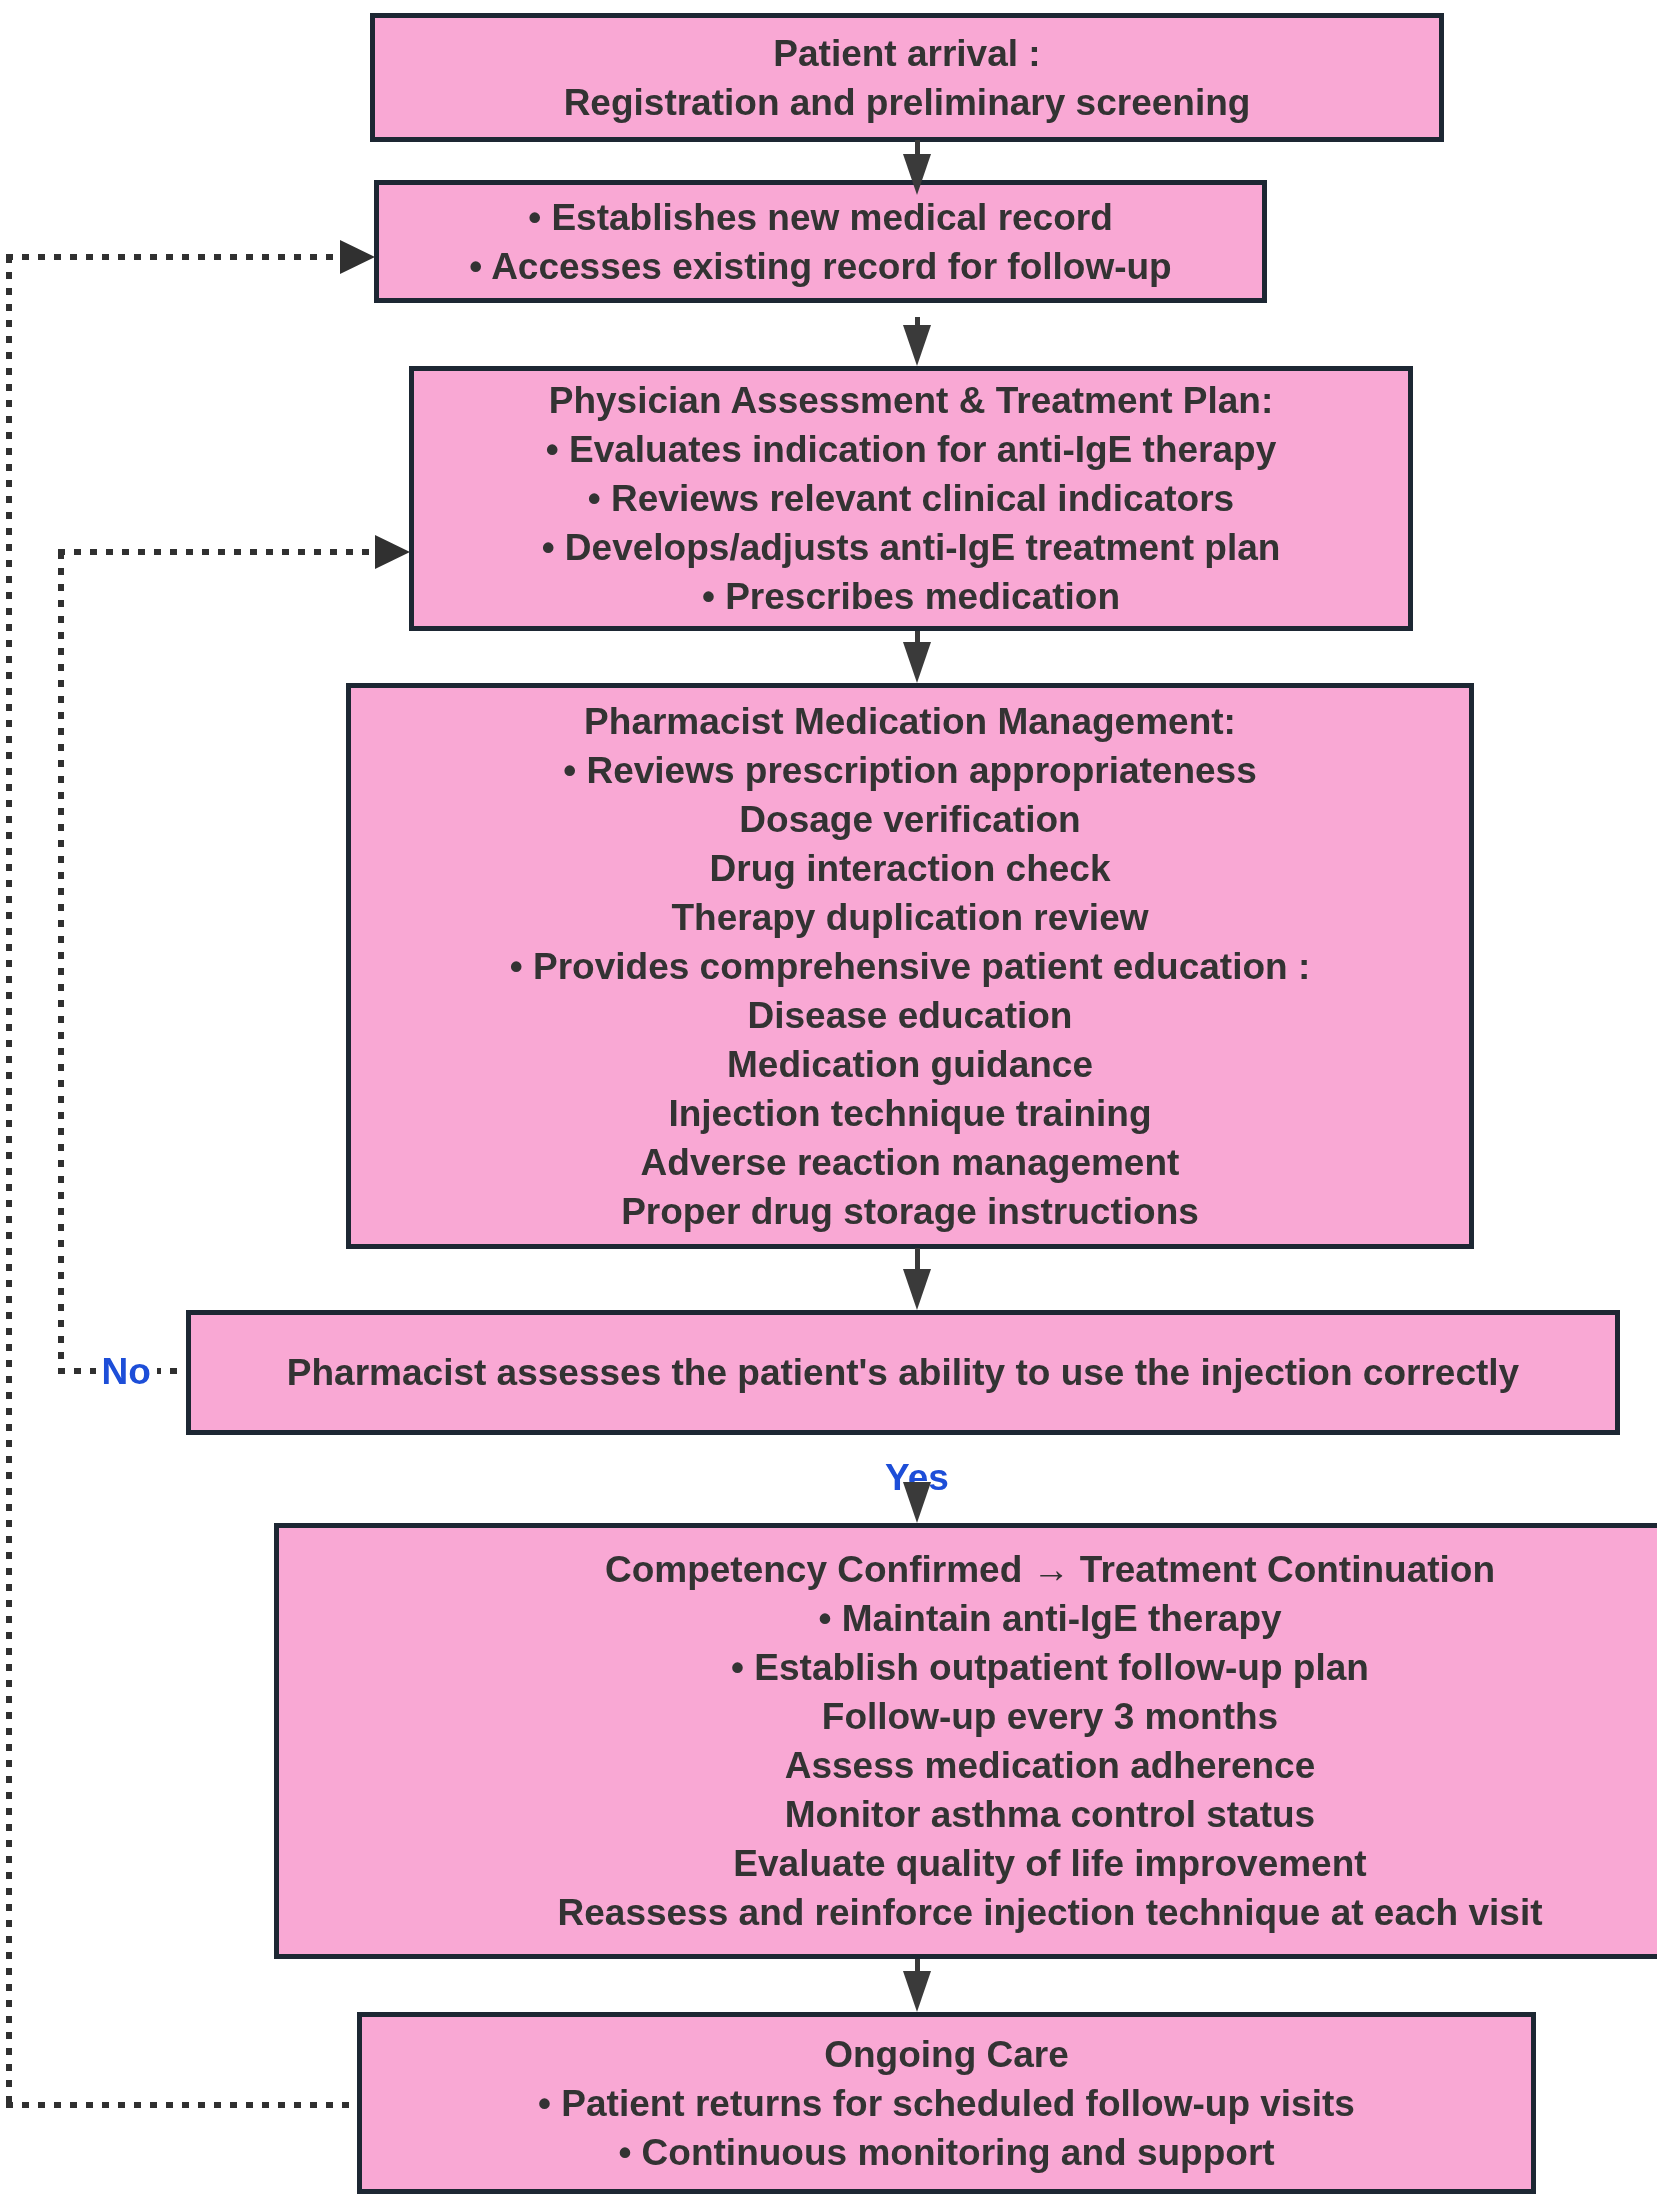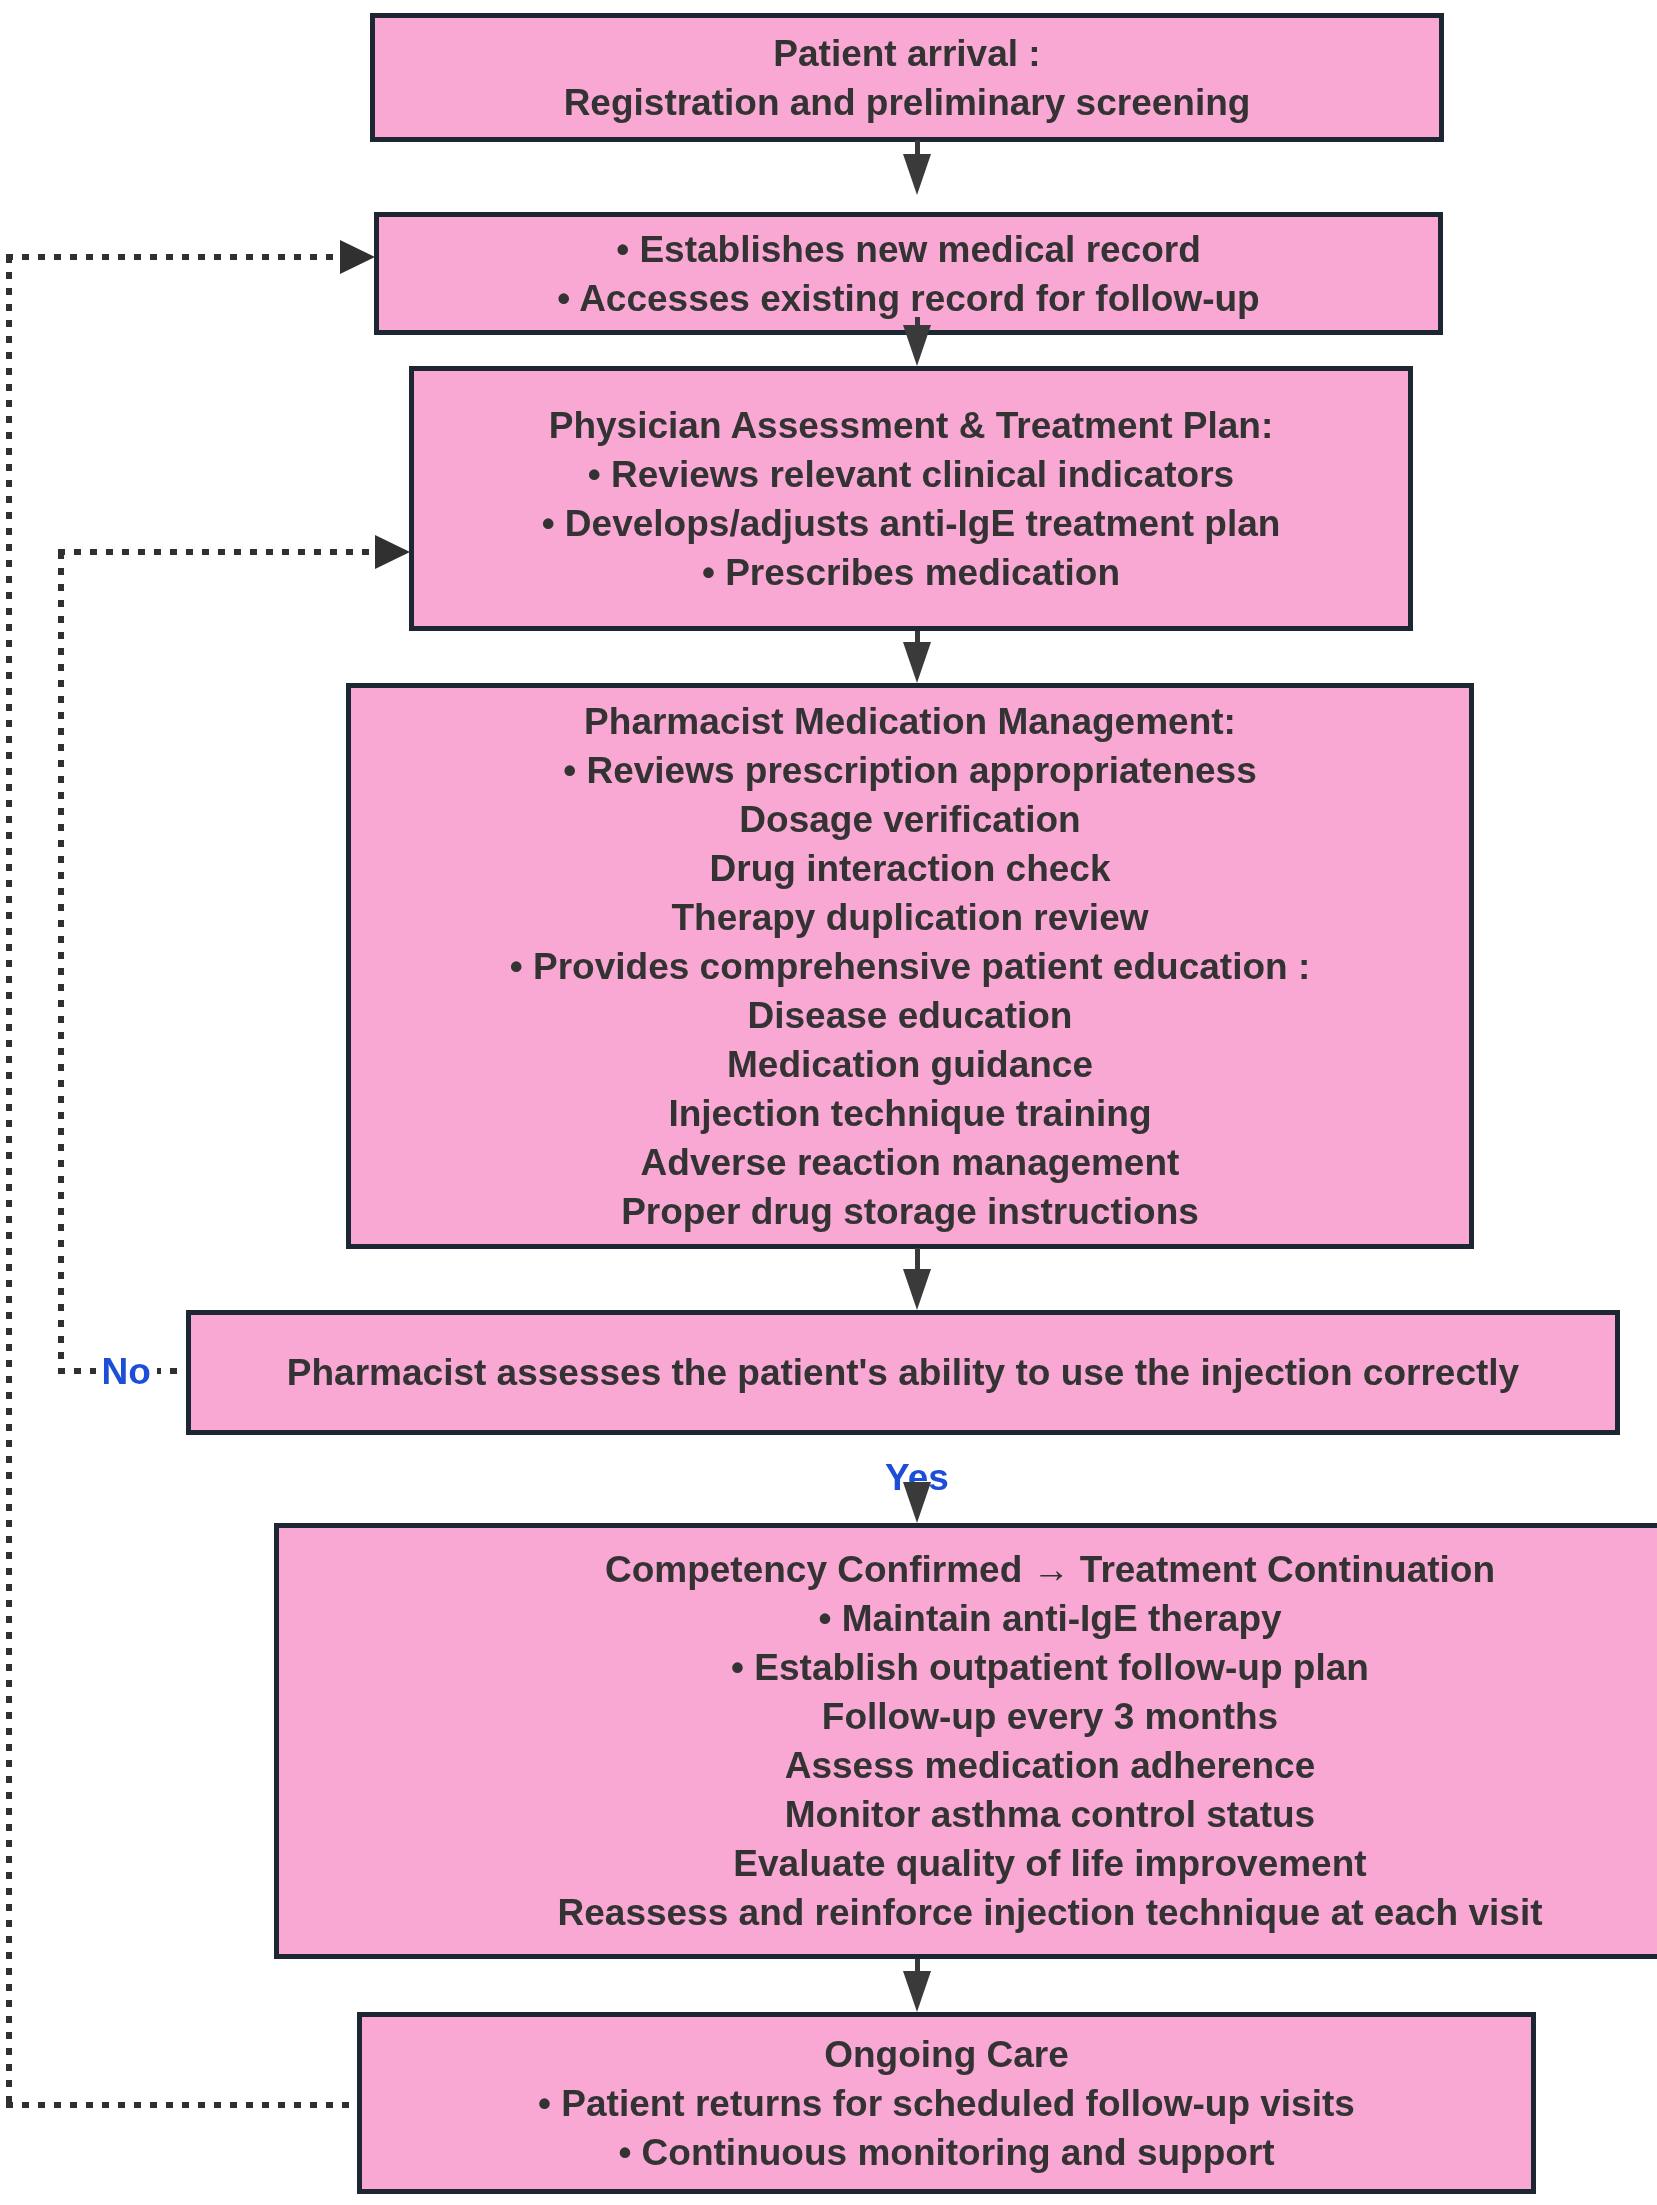--- a/index.html
+++ b/index.html
@@ -58,27 +58,28 @@
 </head>
 <body>
 
 <div id="canvas">
 
   <div class="node" style="left:370px;top:13px;width:1074px;height:129px">
       <div class="tline">Patient arrival :</div>
       <div class="tline">Registration and preliminary screening</div>
     </div>
 
-  <div class="node" style="left:374px;top:212px;width:1069px;height:123px">
+  <div class="node" style="left:374px;top:180px;width:893px;height:123px">
       <div class="tline">• Establishes new medical record</div>
       <div class="tline">• Accesses existing record for follow-up</div>
     </div>
 
   <div class="node" style="left:409px;top:366px;width:1004px;height:265px">
       <div class="tline">Physician Assessment &amp; Treatment Plan:</div>
+      <div class="tline">• Evaluates indication for anti-IgE therapy</div>
       <div class="tline">• Reviews relevant clinical indicators</div>
       <div class="tline">• Develops/adjusts anti-IgE treatment plan</div>
       <div class="tline">• Prescribes medication</div>
     </div>
 
   <div class="node" style="left:346px;top:683px;width:1128px;height:566px">
       <div class="tline">Pharmacist Medication Management:</div>
       <div class="tline">• Reviews prescription appropriateness</div>
       <div class="tline">Dosage verification</div>
       <div class="tline">Drug interaction check</div>

